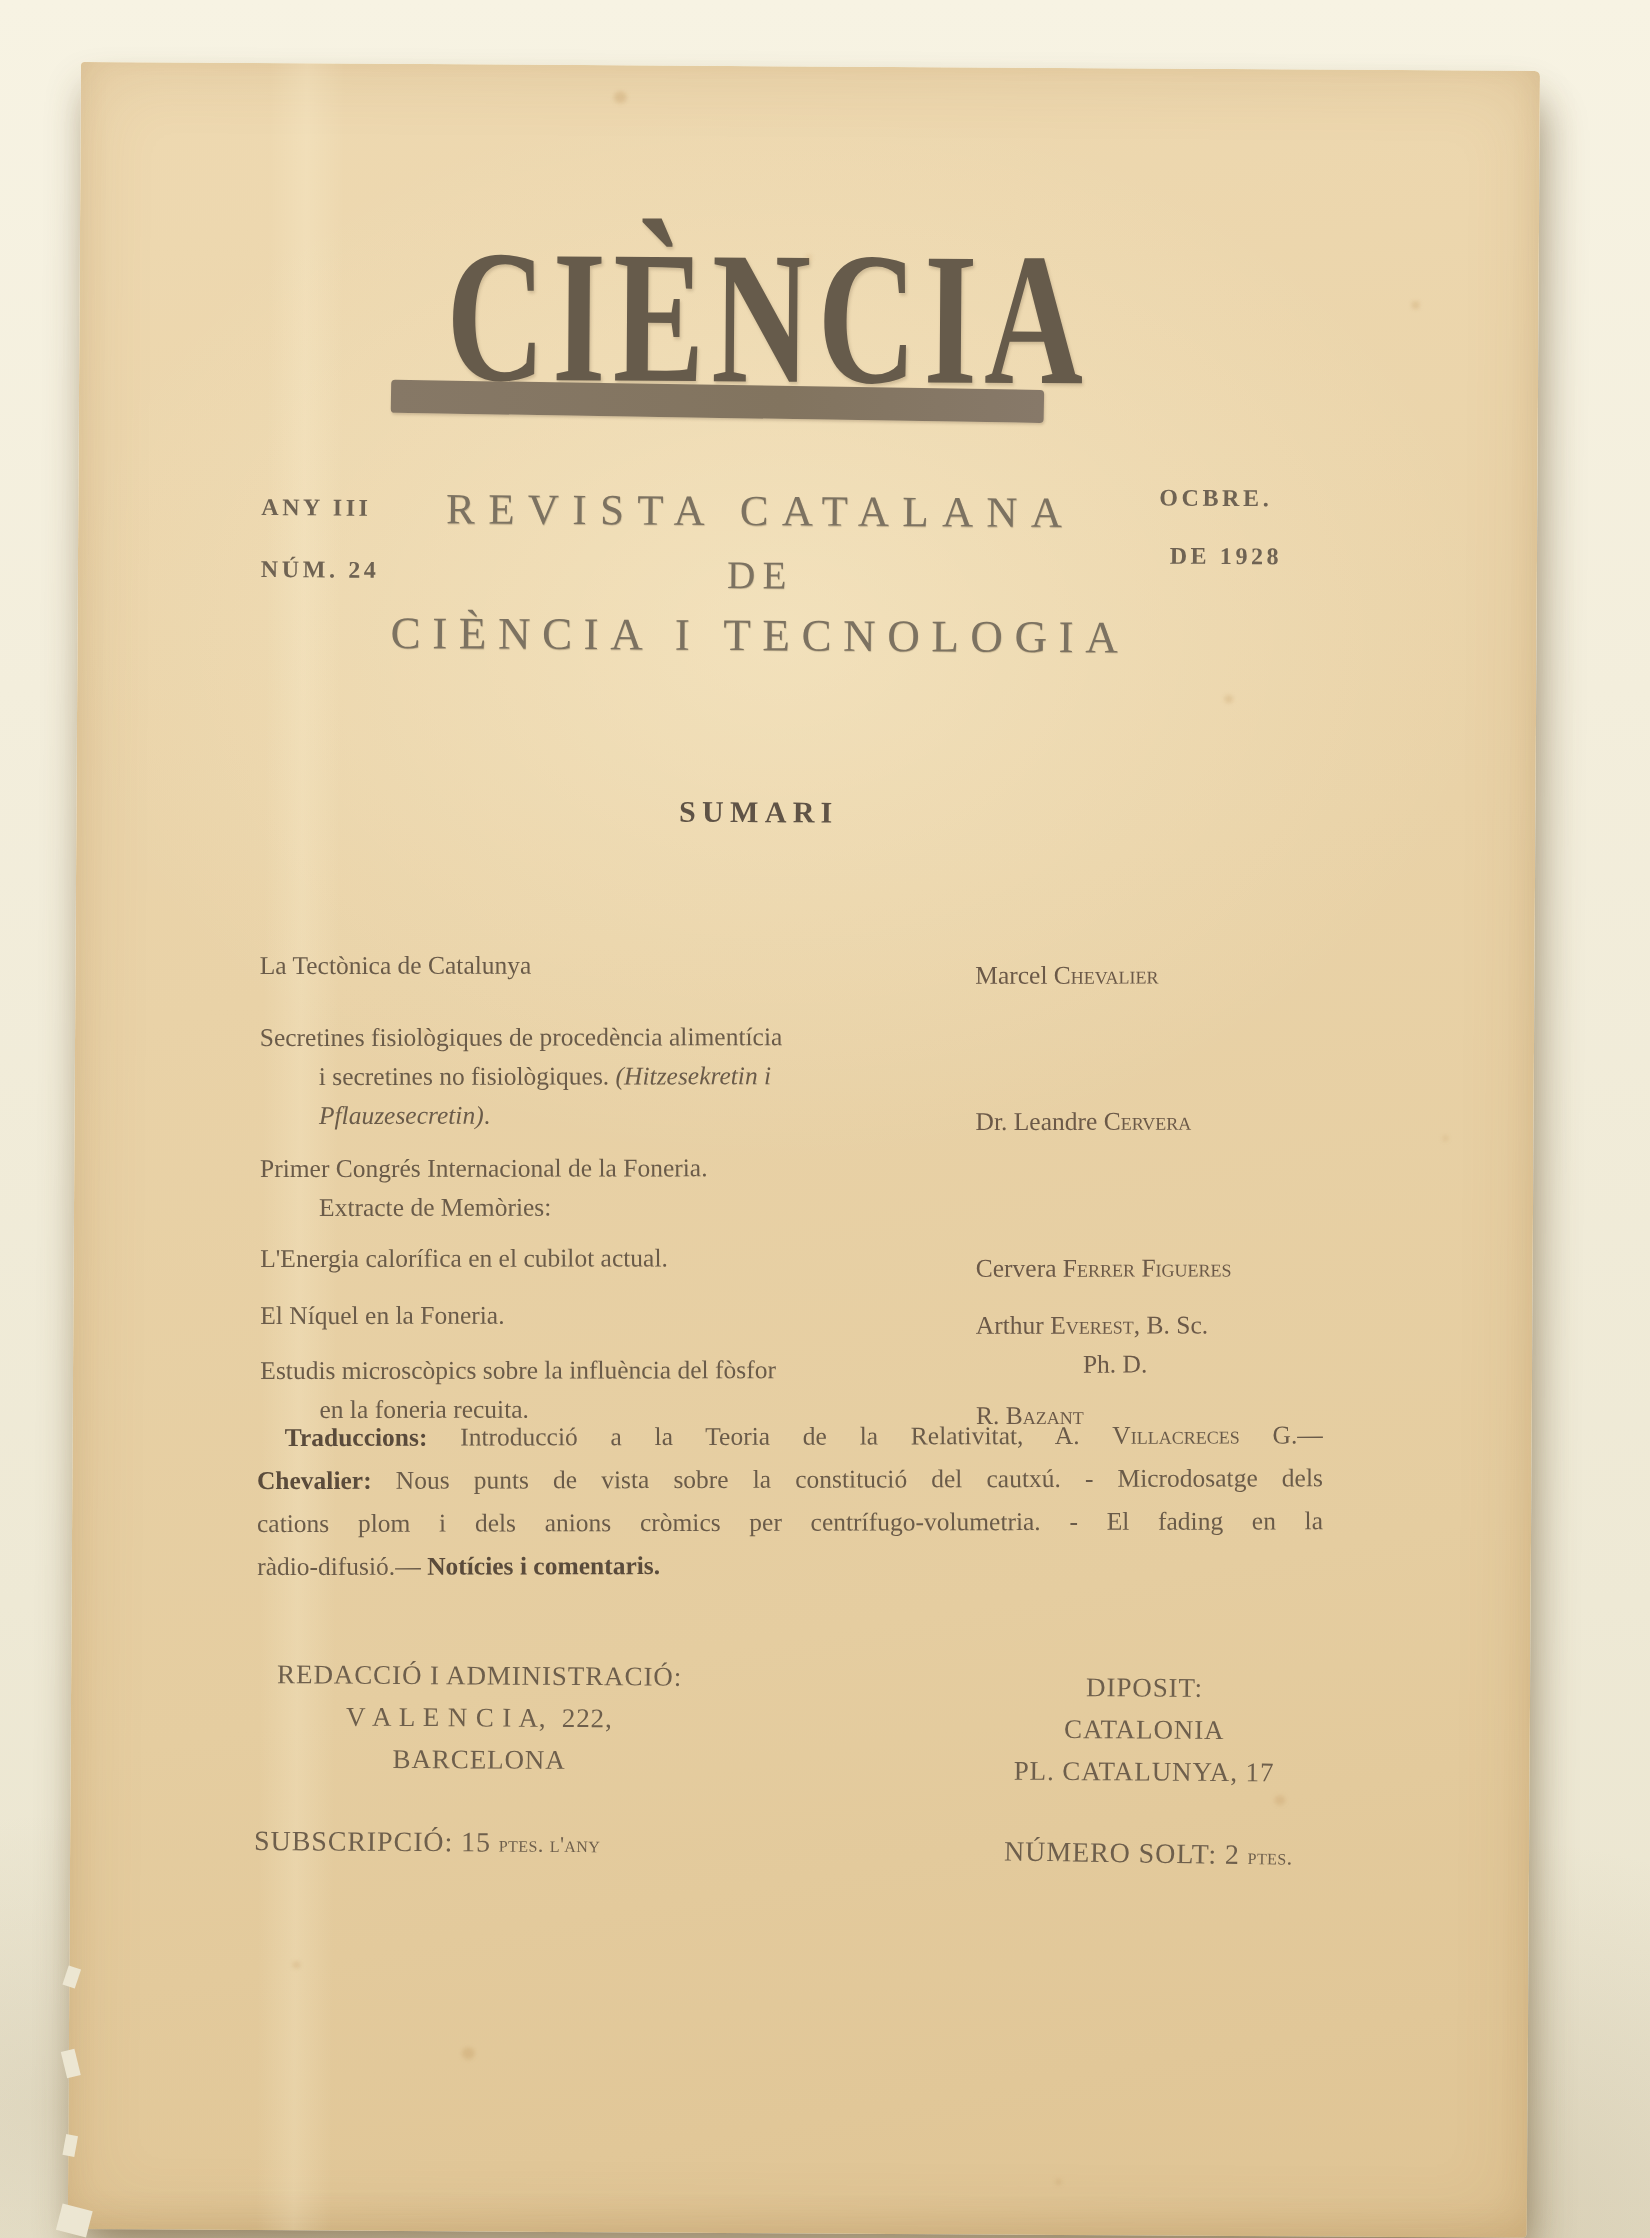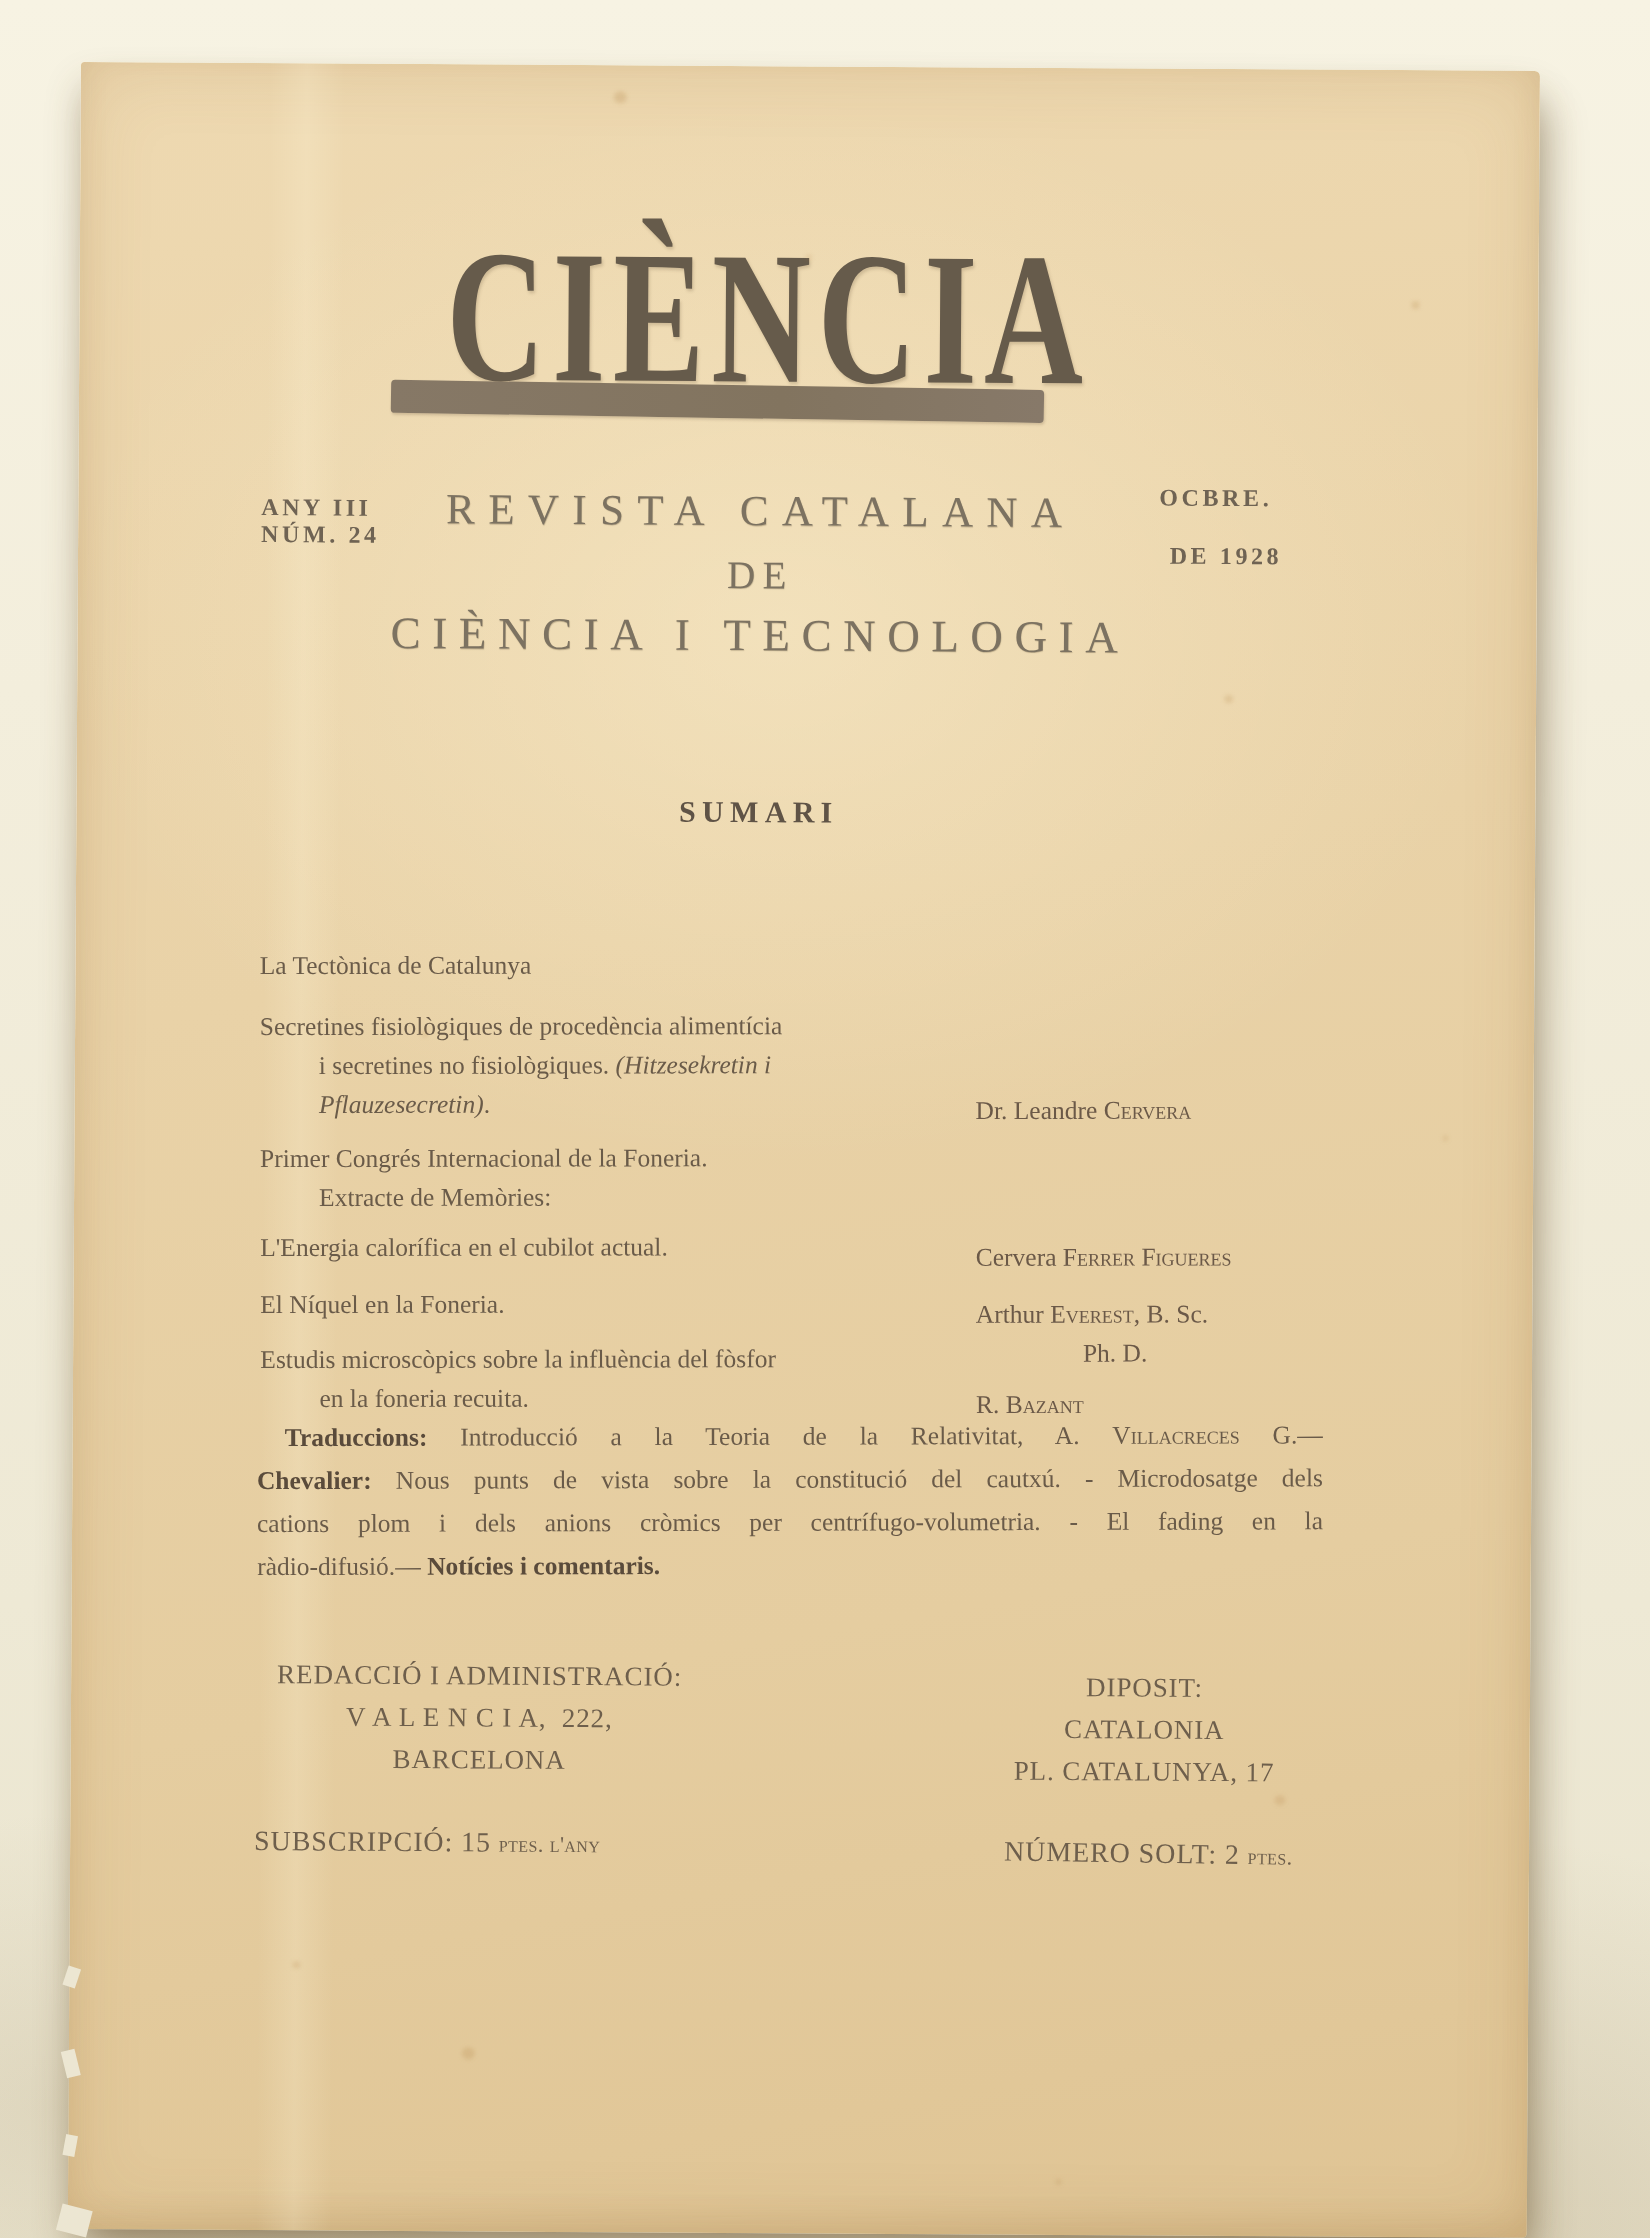--- a/index.html
+++ b/index.html
@@ -35,21 +35,21 @@
     text-shadow:1.3px 1.8px 2.7px rgba(80,60,35,.20);white-space:nowrap;
   }
   .title-bar{
     position:absolute;left:312px;top:319px;width:653px;height:33px;
     background:linear-gradient(90deg,#867866,#82745f 60%,#877969);
     transform:rotate(.55deg);border-radius:4px;
     box-shadow:0.9px 1.8px 2.7px rgba(90,70,45,.22);
   }
   .mast{font-weight:700;font-size:24px;letter-spacing:3.6px;color:#6f6353;white-space:nowrap;}
   .mast-left{position:absolute;left:183px;top:431px;}
-  .mast-left .l2{}
+  .mast-left .l2{margin-top:35px;}
   .mast-right{position:absolute;left:1081px;top:416px;}
   .mast-right .l2{margin-top:31px;padding-left:10.7px;text-align:right;}
   .mast-center{position:absolute;left:0;right:94px;top:420px;text-align:center;
     color:#7c7261;font-weight:400;white-space:nowrap;
     text-shadow:0.4px 0.9px 0.9px rgba(112,96,70,.38);}
   .mast-center .m1{font-size:43px;letter-spacing:13.4px;}
   .mast-center .m2{font-size:39px;letter-spacing:7.2px;margin-top:17px;}
   .mast-center .m3{font-size:45px;letter-spacing:11.6px;margin-top:11.6px;}
   
   .sumari{position:absolute;left:0;right:94px;top:729px;text-align:center;
@@ -118,20 +118,23 @@
         <div class="l2">DE 1928</div>
       </div>
 
       <div class="sumari">SUMARI</div>
 
       <div class="toc" id="toc">
           <div class="toc-row a-top">
             <div class="t-col">
               <div class="tline"><span>La Tectònica de Catalunya</span></div>
             </div>
+            <div class="a-col">
+              <div class="aline"><span>Marcel </span><span class="sc">Chevalier</span></div>
+            </div>
           </div>
           <div class="toc-row a-bottom">
             <div class="t-col">
               <div class="tline"><span>Secretines fisiològiques de procedència alimentícia</span></div>
               <div class="tline ind"><span>i secretines no fisiològiques. </span><span class="i">(Hitzesekretin i</span></div>
               <div class="tline ind"><span class="i">Pflauzesecretin)</span><span>.</span></div>
             </div>
             <div class="a-col">
               <div class="aline"><span>Dr. Leandre </span><span class="sc">Cervera</span></div>
             </div>

